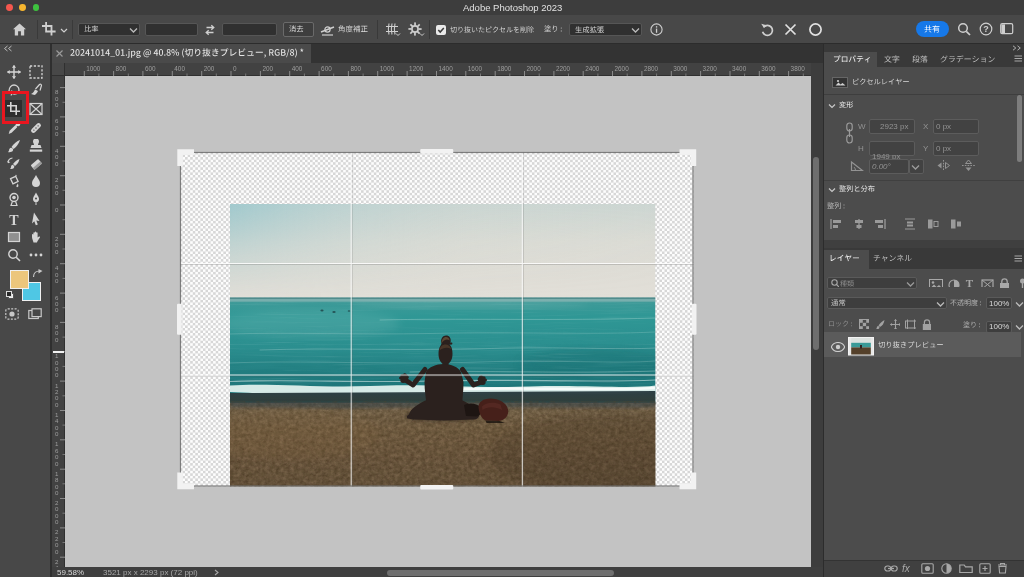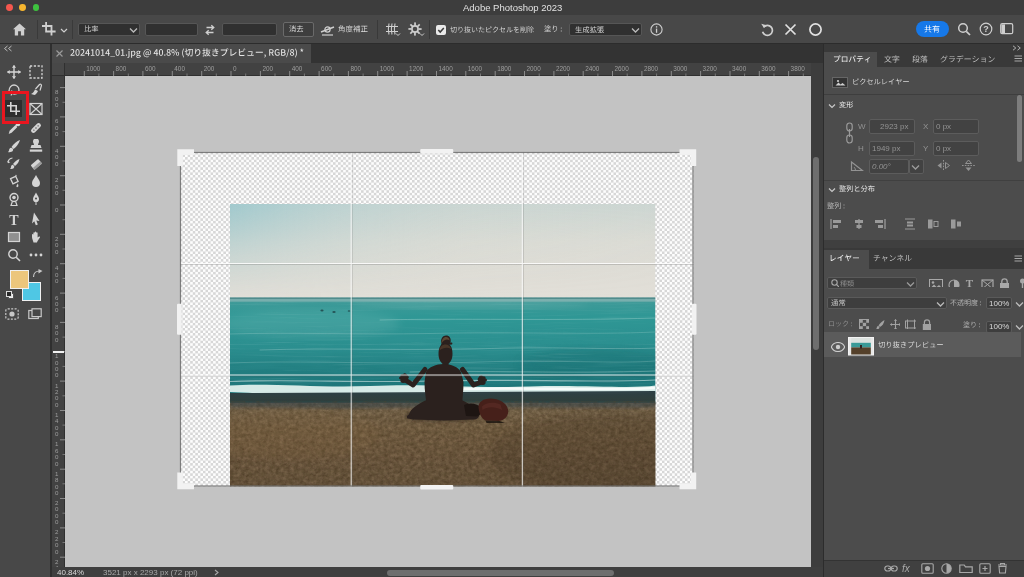--- a/index.html
+++ b/index.html
@@ -565,21 +565,21 @@
       <path transform="translate(0,334.5) scale(1,-1)" d="M-2.7 -2.7 L14 -2.7 L14 2.8 L2.8 2.8 L2.8 14 L-2.7 14 Z" fill="#f2f2f2"></path>
       <path transform="translate(513.5,334.5) scale(-1,-1)" d="M-2.7 -2.7 L14 -2.7 L14 2.8 L2.8 2.8 L2.8 14 L-2.7 14 Z" fill="#f2f2f2"></path>
       <rect x="240.25" y="-3" width="33" height="4.6" rx="1" fill="#f2f2f2"></rect>
       <rect x="240.25" y="332.9" width="33" height="4.6" rx="1" fill="#f2f2f2"></rect>
       <rect x="-3" y="151.75" width="4.6" height="31" rx="1" fill="#f2f2f2"></rect>
       <rect x="511.9" y="151.75" width="4.6" height="31" rx="1" fill="#f2f2f2"></rect>
     </svg>
 <div class="abs" style="left:810.5px;top:63px;width:12.5px;height:504px;background:#3d3d3d"></div>
 <div class="abs" style="left:812.5px;top:157px;width:6px;height:193px;background:#6e6e6e;border-radius:3px"></div>
 <div class="abs" style="left:52px;top:567px;width:771px;height:10px;background:#3f3f3f"></div>
-<div class="abs" style="left:57px;top:567.5px;font-size:8px;color:#d8d8d8;white-space:nowrap;line-height:1.15;">40.84%</div>
+<div class="abs" style="left:57px;top:567.5px;font-size:8px;color:#d8d8d8;white-space:nowrap;line-height:1.15;">59.58%</div>
 <div class="abs" style="left:103px;top:568px;font-size:8px;color:#a8a8a8;white-space:nowrap;line-height:1.15;">3521 px x 2293 px (72 ppi)</div>
 <svg class="abs" style="left:214px;top:569px;" width="6" height="7" viewBox="0 0 6 7">
       <path d="M1 1 L4 3.5 L1 6" stroke="#a8a8a8" stroke-width="1.1" fill="none"></path>
     </svg>
 <div class="abs" style="left:387px;top:569.5px;width:227px;height:6px;background:#6e6e6e;border-radius:3px"></div>
 <div class="abs" style="left:823px;top:44px;width:201px;height:533px;background:#4c4c4c;border-left:1px solid #2c2c2c"></div>
 <div class="abs" style="left:824px;top:44px;width:200px;height:23px;background:#393939"></div>
 <svg class="abs" style="left:1012px;top:45px;" width="10" height="6" viewBox="0 0 10 6">
       <path d="M1 0.8 L3.8 3 L1 5.2 M5.5 0.8 L8.3 3 L5.5 5.2" stroke="#b0b0b0" stroke-width="1" fill="none"></path>
     </svg>
@@ -622,21 +622,21 @@
       </g>
     </svg>
 <div class="abs" style="left:858px;top:121.5px;font-size:8px;color:#939393;white-space:nowrap;line-height:1.15;">W</div>
 <div class="abs" style="left:869px;top:118.5px;width:46px;height:15px;background:#424242;border:1px solid #5c5c5c;border-radius:2px"></div>
 <div class="abs" style="left:880px;top:122px;font-size:8px;color:#939393;white-space:nowrap;line-height:1.15;">2923 px</div>
 <div class="abs" style="left:923px;top:121.5px;font-size:8px;color:#939393;white-space:nowrap;line-height:1.15;">X</div>
 <div class="abs" style="left:933px;top:118.5px;width:46px;height:15px;background:#424242;border:1px solid #5c5c5c;border-radius:2px"></div>
 <div class="abs" style="left:936px;top:122px;font-size:8px;color:#939393;white-space:nowrap;line-height:1.15;">0 px</div>
 <div class="abs" style="left:858px;top:143.5px;font-size:8px;color:#939393;white-space:nowrap;line-height:1.15;">H</div>
 <div class="abs" style="left:869px;top:140.5px;width:46px;height:15px;background:#424242;border:1px solid #5c5c5c;border-radius:2px"></div>
-<div class="abs" style="left:872px;top:144px;font-size:8px;color:#939393;white-space:nowrap;line-height:1.15;">1949 px</div>
+<div class="abs" style="left:872px;top:152px;font-size:8px;color:#939393;white-space:nowrap;line-height:1.15;">1949 px</div>
 <div class="abs" style="left:923px;top:143.5px;font-size:8px;color:#939393;white-space:nowrap;line-height:1.15;">Y</div>
 <div class="abs" style="left:933px;top:140.5px;width:46px;height:15px;background:#424242;border:1px solid #5c5c5c;border-radius:2px"></div>
 <div class="abs" style="left:936px;top:144px;font-size:8px;color:#939393;white-space:nowrap;line-height:1.15;">0 px</div>
 <svg class="abs" style="left:850px;top:160px;" width="14" height="12" viewBox="0 0 14 12">
       <path d="M1.5 10.5 L12.5 10.5 L1.5 2 Z" fill="none" stroke="#939393" stroke-width="1.2"></path>
       <path d="M5.5 10.5 A 5 5 0 0 0 4.2 7.2" fill="none" stroke="#939393" stroke-width="1"></path>
     </svg>
 <div class="abs" style="left:869px;top:158.5px;width:40px;height:15px;background:#424242;border:1px solid #5c5c5c;border-radius:2px"></div>
 <div class="abs" style="left:872px;top:162px;font-size:8px;color:#939393;white-space:nowrap;line-height:1.15;font-style:italic;">0.00°</div>
 <div class="abs" style="left:908.5px;top:158.5px;width:15px;height:15px;background:#424242;border:1px solid #5c5c5c;border-radius:2px"></div>

